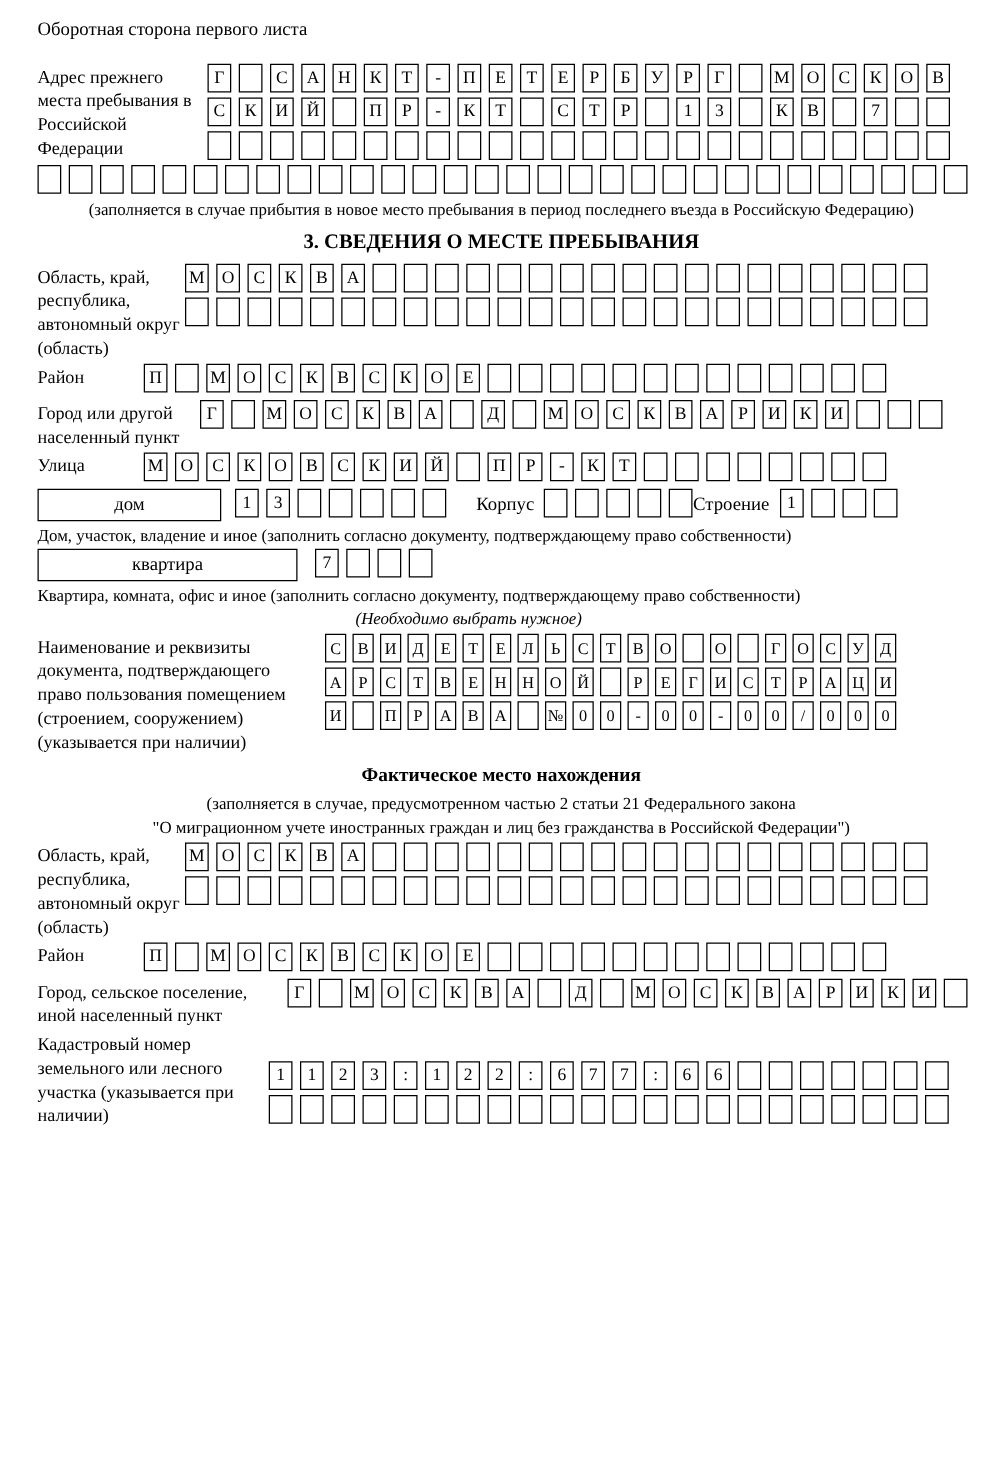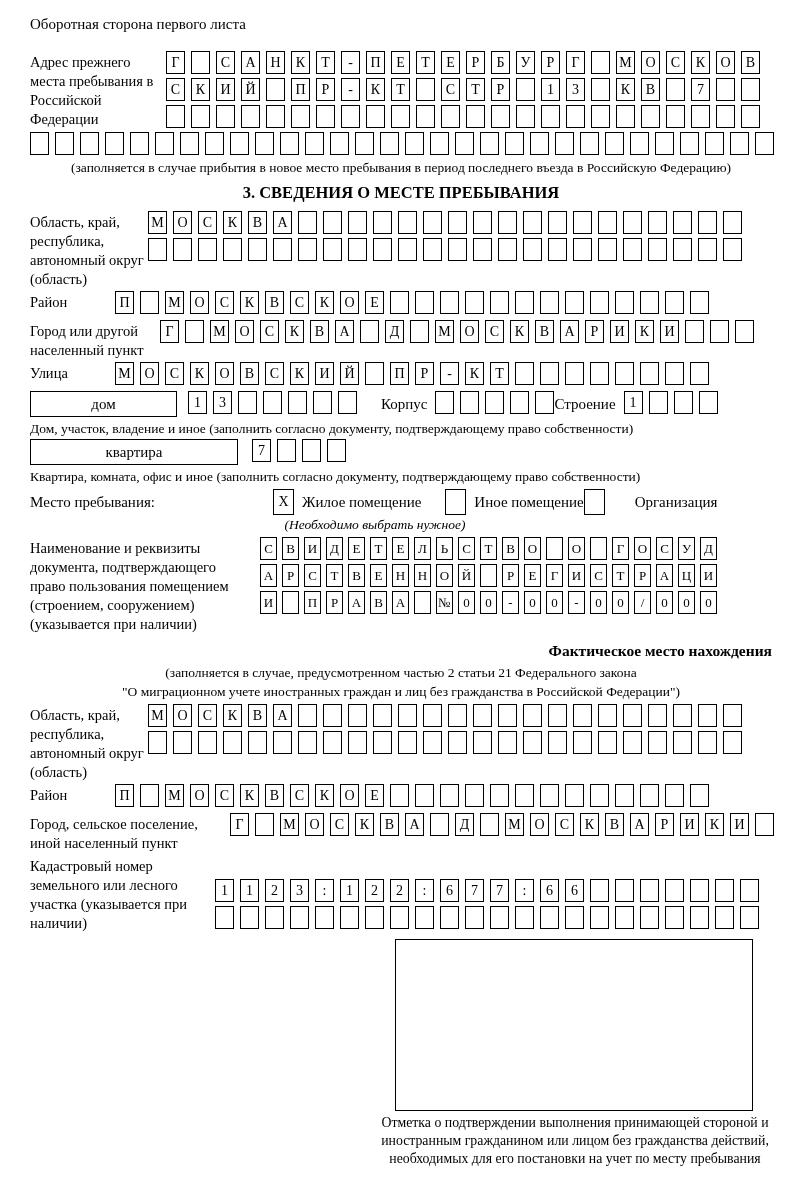--- a/index.html
+++ b/index.html
@@ -23,21 +23,21 @@
     display:flex; align-items:center; justify-content:center;
     font-size:14px; line-height:1; }
   .cells.sm { gap:5px; margin-bottom:4px; }
   .cells.sm .cell { width:17px; height:23px; font-size:13px; }
   .rows .cells:last-child { margin-bottom:0; }
 
   .fullrow { margin-top:3px; }
   .note { font-size:13.5px; line-height:17px; margin:3px 0 2px 0; }
   .center { text-align:center; }
   .section-title { text-align:center; font-weight:bold; font-size:16.5px; margin:7px 0 8px 0; }
-  .sub-title { text-align:right; font-weight:bold; font-size:15.5px; margin:8px 0 4px 0; }
+  .sub-title { text-align:center; font-weight:bold; font-size:15.5px; margin:8px 0 4px 0; }
 
   .mb2 { margin-bottom:2px; }
 
   .wide-box { border:1.5px solid #000; height:26px; display:flex; align-items:center;
     justify-content:center; font-size:15px; }
   .dom-box { width:147px; margin-right:11px; }
   .kv-box  { width:208px; margin-right:14px; }
   .inline-label { font-size:15px; line-height:26px; }
 
   .house-row .cells, .stay-row .cells { margin-bottom:0; }
@@ -364,29 +364,20 @@
     <div class="wide-box kv-box">квартира</div>
     <div class="cells">
         <div class="cell">7</div>
         <div class="cell"></div>
         <div class="cell"></div>
         <div class="cell"></div>
       </div>
   </div>
   <div class="note">Квартира, комната, офис и иное (заполнить согласно документу, подтверждающему право собственности)</div>
 
-  <div class="stay-row">
-    <div class="stay-label">Место пребывания:</div>
-    <div class="checkbox cb1">X</div>
-    <div class="stay-label ml8">Жилое помещение</div>
-    <div class="checkbox ml22"></div>
-    <div class="stay-label ml8">Иное помещение</div>
-    <div class="checkbox ml28"></div>
-    <div class="stay-label ml30">Организация</div>
-  </div>
   <div class="stay-note">(Необходимо выбрать нужное)</div>
 
   <div class="frow mb2">
     <div class="label w230">Наименование и реквизиты документа, подтверждающего право пользования помещением (строением, сооружением) (указывается при наличии)</div>
     <div class="rows">
       <div class="cells sm">
           <div class="cell">С</div>
           <div class="cell">В</div>
           <div class="cell">И</div>
           <div class="cell">Д</div>
@@ -624,18 +615,14 @@
           <div class="cell"></div>
           <div class="cell"></div>
           <div class="cell"></div>
           <div class="cell"></div>
           <div class="cell"></div>
           <div class="cell"></div>
         </div>
     </div>
   </div>
 
-  <div class="stamp-wrap">
-    <div class="stamp-box"></div>
-    <div class="stamp-caption">Отметка о подтверждении выполнения принимающей стороной и иностранным гражданином или лицом без гражданства действий, необходимых для его постановки на учет по месту пребывания</div>
-  </div>
 
 </div>
 
 </body></html>

